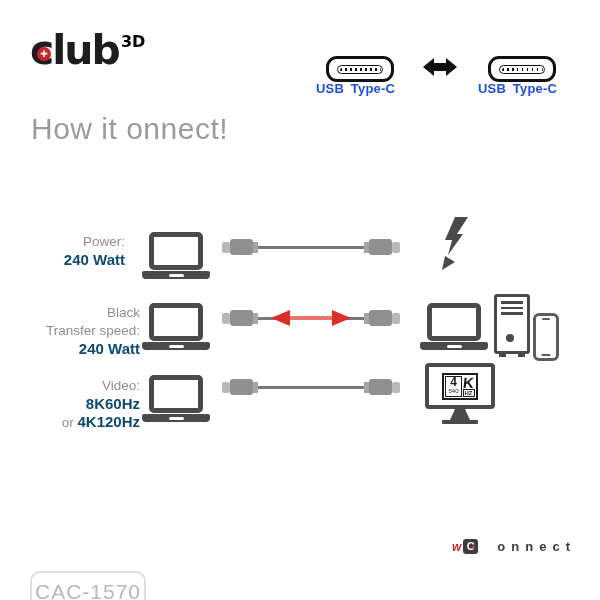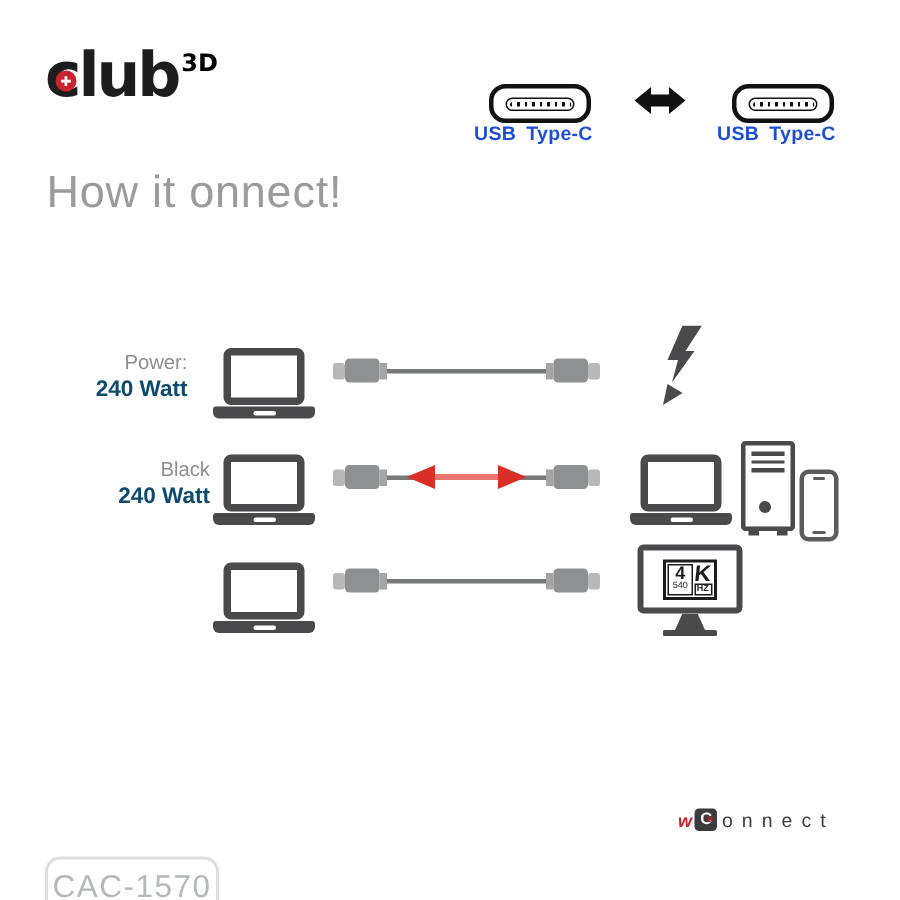--- a/index.html
+++ b/index.html
@@ -86,21 +86,21 @@
   .bd-hz{font-size:6px;font-weight:bold;line-height:6px;border:1px solid #1c1c1e;padding:0 1px;color:#1c1c1e;}
 
   
   .footer-title{position:absolute;left:33px;top:509px;font-size:20px;color:#8b9096;letter-spacing:0.2px;}
   .weconnect{position:absolute;left:452px;top:539px;display:flex;align-items:center;}
   .wc-w{color:#c9242b;font-style:italic;font-weight:bold;font-size:12px;margin-right:2px;}
   .wc-badge{width:15px;height:15px;background:#3c3c3e;border-radius:3px;position:relative;
             display:inline-flex;align-items:center;justify-content:center;}
   .wc-c{color:#fff;font-weight:bold;font-size:11px;line-height:1;}
   .wc-e{position:absolute;color:#c9242b;font-size:7px;font-weight:bold;right:3px;top:4px;line-height:1;}
-  .wc-rest{color:#3c3c3e;font-size:13px;font-weight:400;letter-spacing:6px;margin-left:3px;}
+  .wc-rest{color:#3c3c3e;font-size:13px;font-weight:700;letter-spacing:6px;margin-left:19px;}
   .sku-box{position:absolute;left:30px;top:571px;width:116px;height:44px;border:2px solid #dedede;
            border-radius:10px;box-sizing:border-box;text-align:center;font-size:21px;color:#b4b8bb;
            letter-spacing:1px;padding-top:7px;}
 </style>
 </head>
 <body>
 
 <div class="page">
 
   <div class="logo">
@@ -147,20 +147,21 @@
       <div class="c-body"></div>
       <div class="c-tip"></div>
   </div>
   <svg class="bolt" width="28" height="54" viewBox="0 0 28 54">
     <polygon points="15,0 28,0 17,17 23,17 8,38 12,23 5,23" fill="#4a4a4c"></polygon>
     <polygon points="2,53 5,39 15,45" fill="#4a4a4c"></polygon>
   </svg>
 
   <div class="row-labels" style="left:22px;top:304px;">
     <div>Black</div>
+    <div>Transfer speed:</div>
     <div class="val-red">240 Watt</div>
   </div>
   <div class="laptop" style="left:142px;top:303px;">
     <div class="lt-screen"></div>
     <div class="lt-base">
         <div class="lt-notch"></div>
       </div>
   </div>
   <div class="cable" style="left:222px;top:310px;">
     <div class="c-tip"></div>
@@ -188,20 +189,25 @@
       <div class="tw-vent"></div>
     <div class="tw-btn"></div>
     <div class="tw-foot l"></div>
       <div class="tw-foot r"></div>
   </div>
   <div class="phone" style="left:533px;top:313px;">
     <div class="ph-notch"></div>
       <div class="ph-bar"></div>
   </div>
 
+  <div class="row-labels" style="left:22px;top:377px;">
+    <div>Video:</div>
+    <div class="val-red">8K60Hz</div>
+    <div><span>or</span> <span class="val-red">4K120Hz</span></div>
+  </div>
   <div class="laptop" style="left:142px;top:375px;">
     <div class="lt-screen"></div>
     <div class="lt-base">
         <div class="lt-notch"></div>
       </div>
   </div>
   <div class="cable" style="left:222px;top:379px;">
     <div class="c-tip"></div>
       <div class="c-body"></div>
       <div class="c-ridge"></div>

